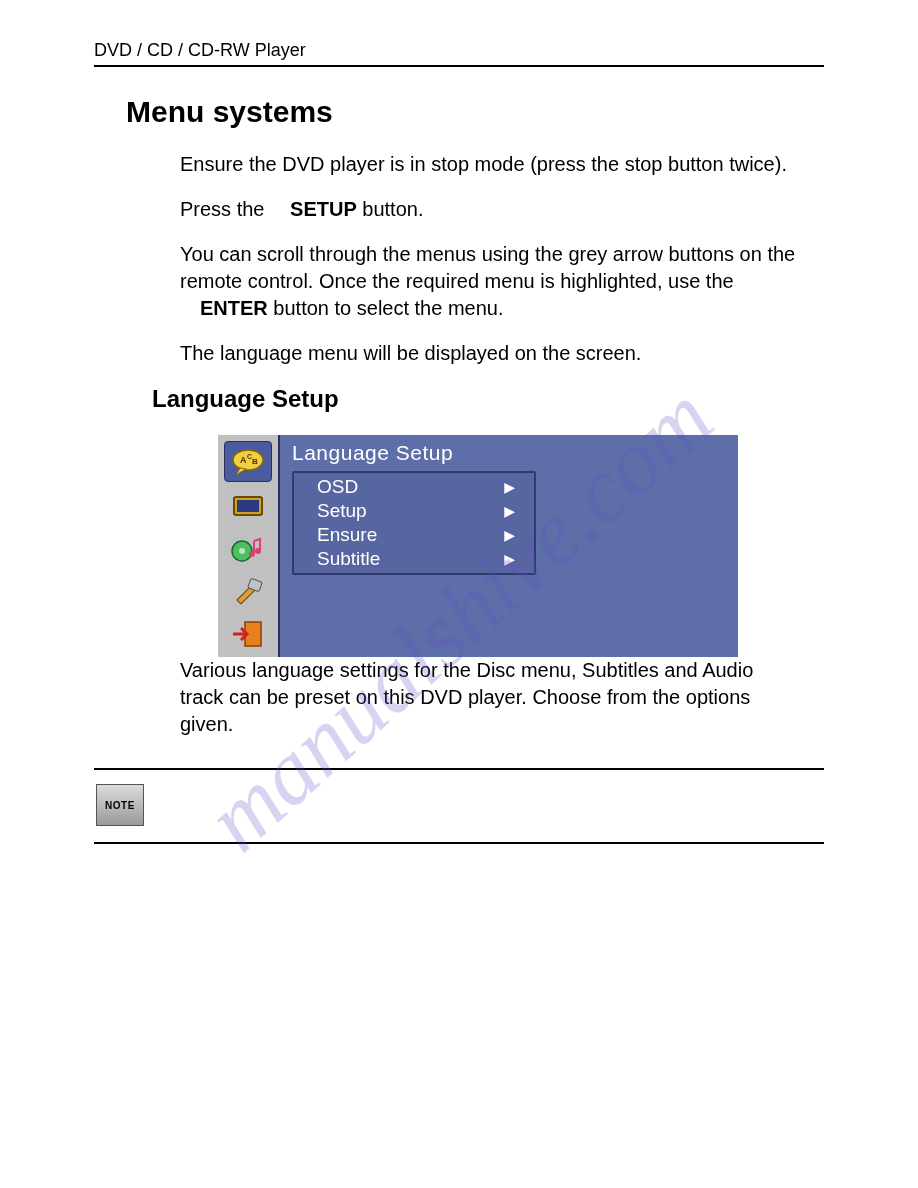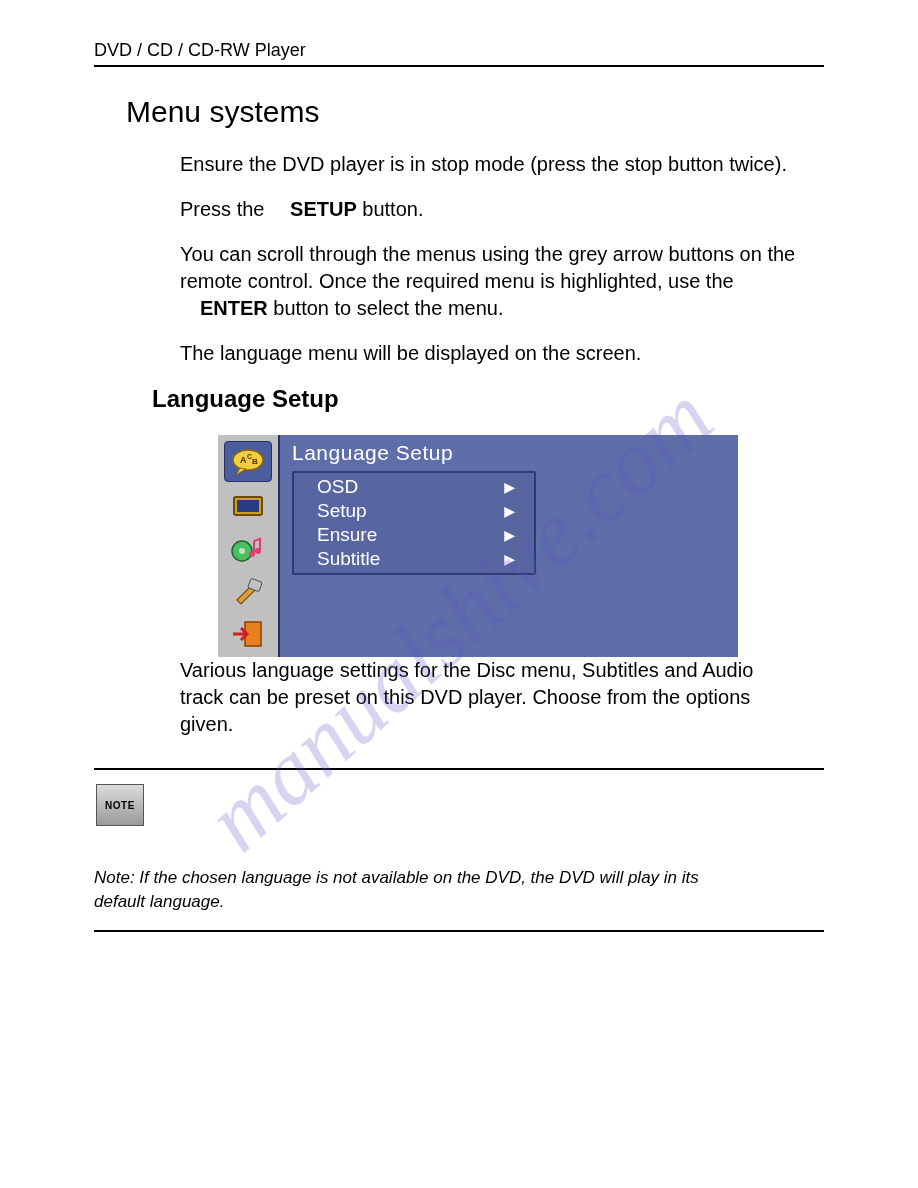--- a/index.html
+++ b/index.html
@@ -21,21 +21,21 @@
     border-bottom: 2px solid #000;
     padding-bottom: 4px;
     text-align: left;
     font-size: 18px;
     margin-bottom: 28px;
     margin-left: -6px;
     margin-right: -6px;
   }
   h1.section-title {
     font-size: 30px;
-    font-weight: normal;
+    font-weight: bold;
     margin: 0 0 22px 26px;
   }
   .body-text {
     margin-left: 80px;
     margin-right: 20px;
   }
   .body-text p {
     font-size: 20px;
     line-height: 1.35;
     margin: 0 0 18px 0;
@@ -252,16 +252,15 @@
       </div>
     </div>
   </div>
 
   <div class="body-text" style="">
     <p>Various language settings for the Disc menu, Subtitles and Audio track can be preset on this DVD player. Choose from the options given.</p>
   </div>
 
   <div class="note-row">
     <div class="note-badge">NOTE</div>
-    <div class="note-text">Note: If the chosen language is not available on the DVD, the DVD will play in its default language.</div>
   </div>
 
 </div>
 
 </body></html>

